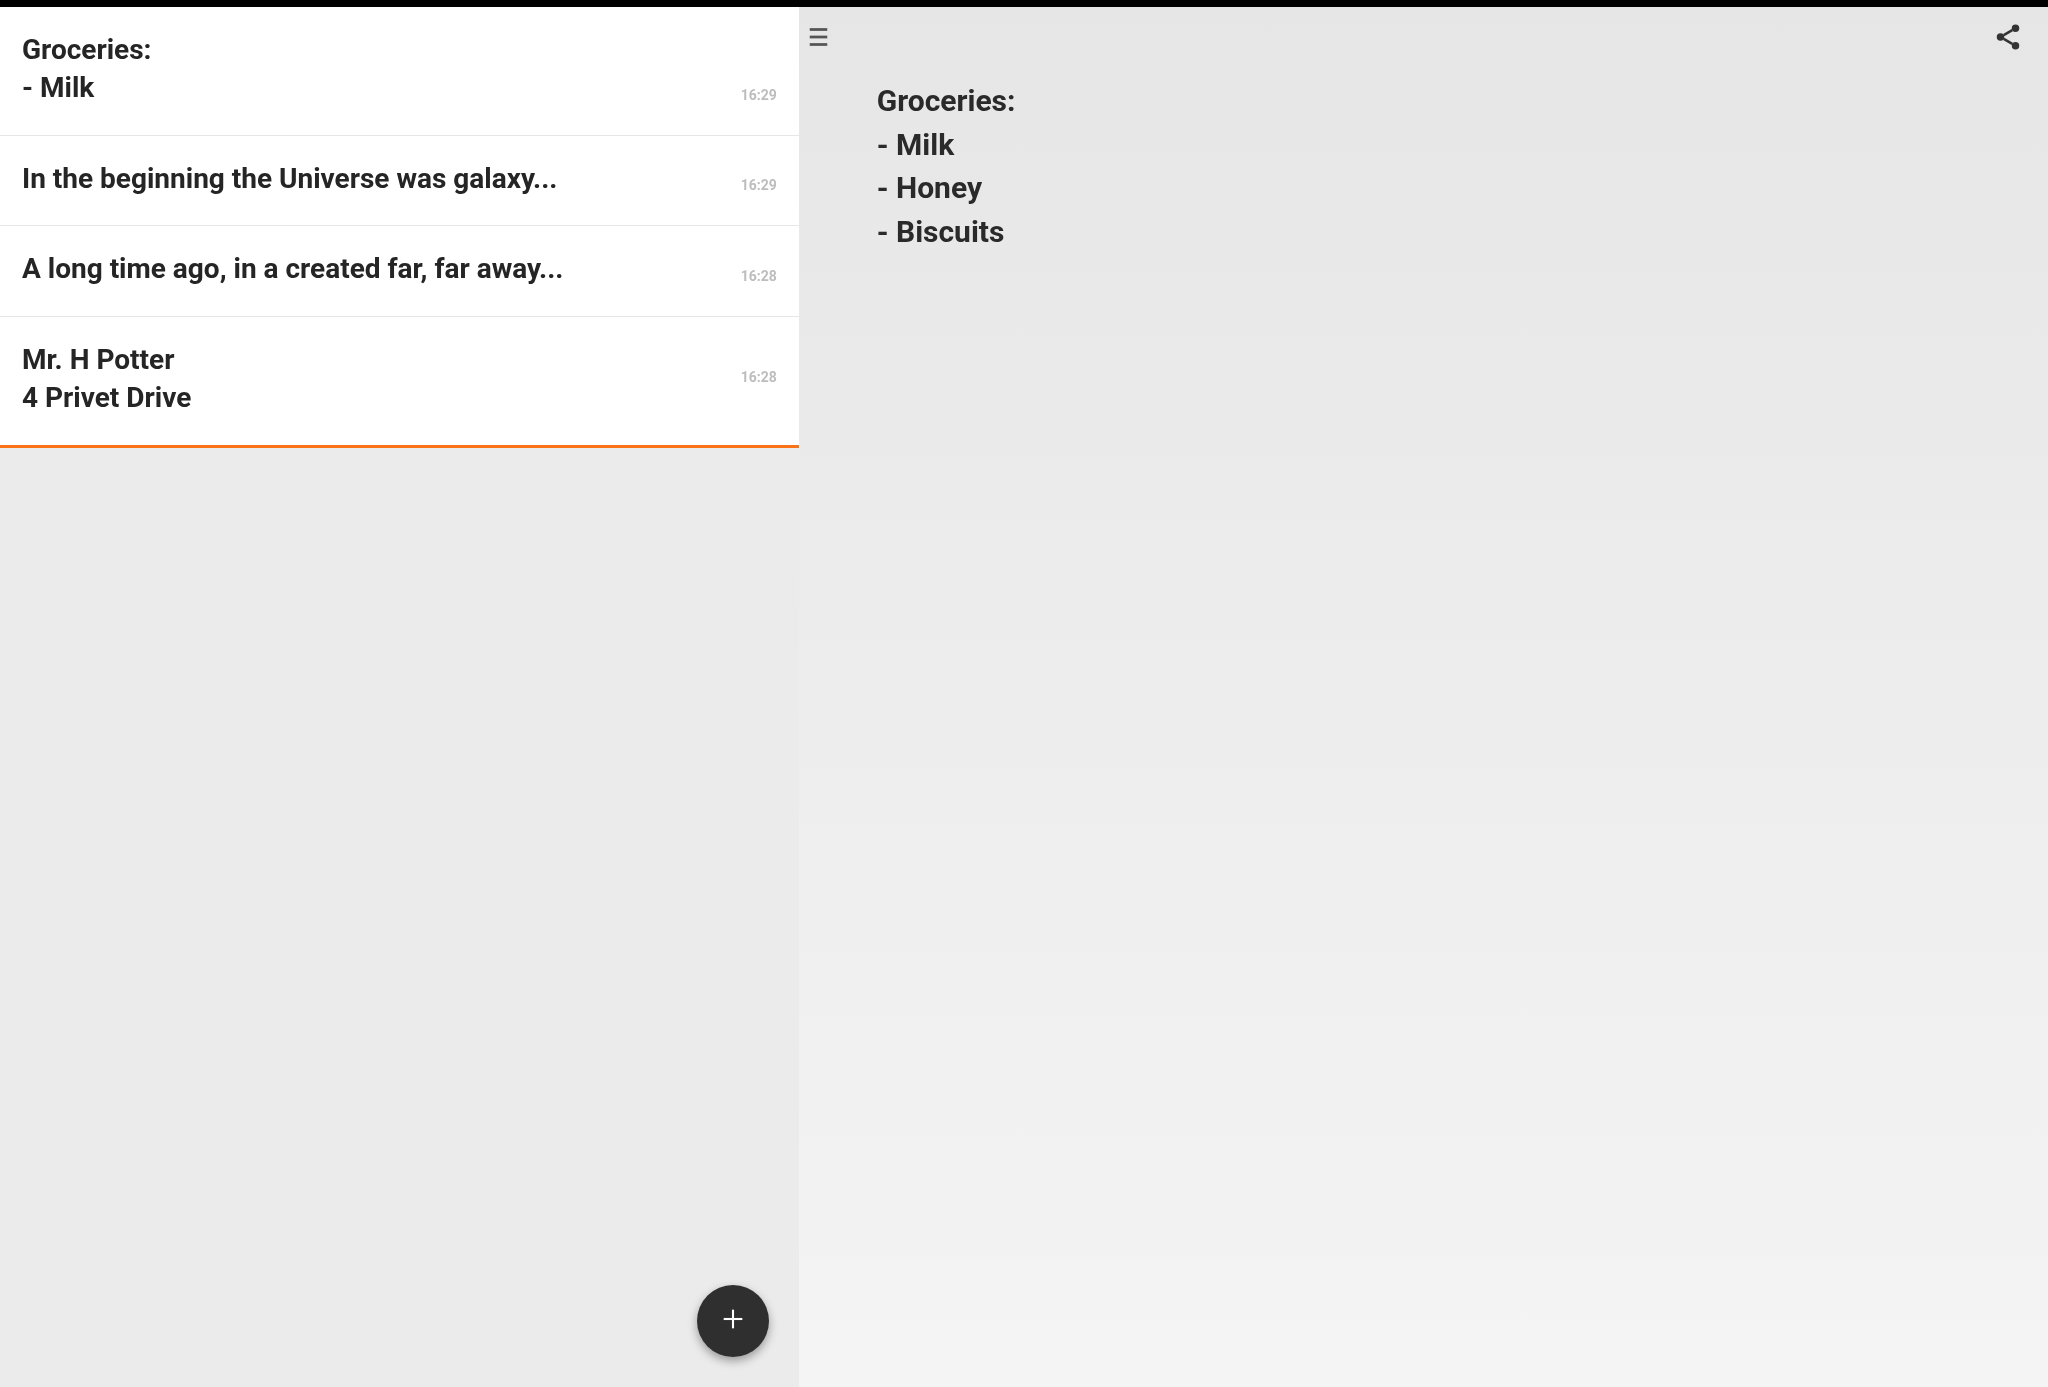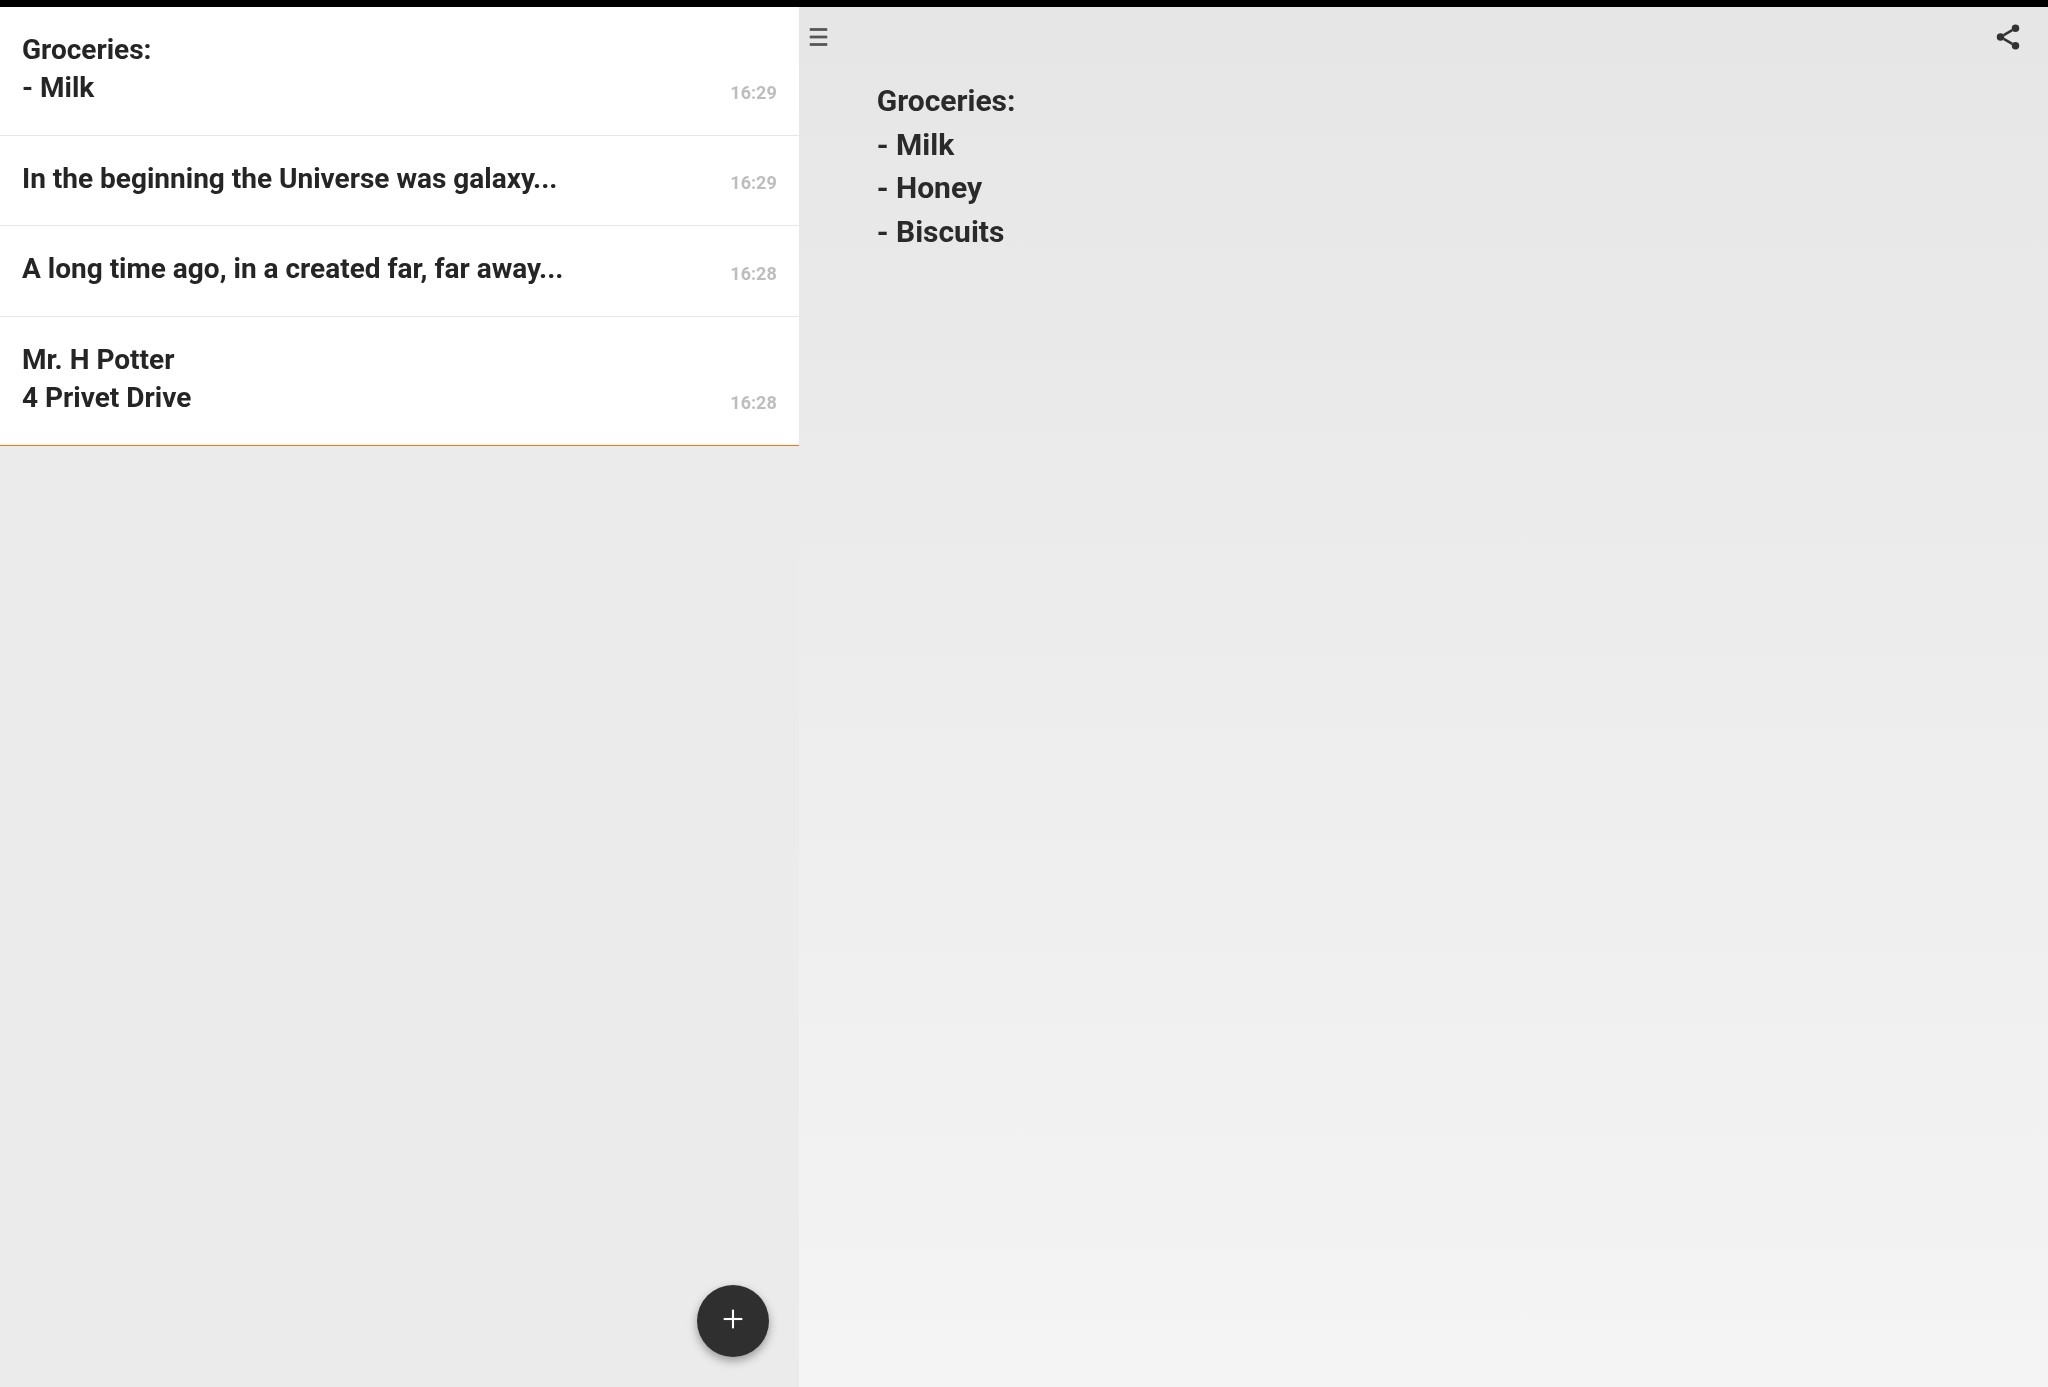--- a/index.html
+++ b/index.html
@@ -30,30 +30,30 @@
       background: #fff;
     }
     .note-item {
       display: flex;
       align-items: flex-end;
       justify-content: space-between;
       padding: 24px 22px 28px 22px;
       border-bottom: 1px solid #e6e6e6;
       cursor: pointer;
     }
-    .note-item:last-child { border-bottom: 1px solid #f97316; }
+    .note-item:last-child { border-bottom: 3px solid #f97316; align-items: center; }
     .note-preview {
       font-size: 28px;
       line-height: 1.35;
       color: #252525;
       white-space: pre-wrap;
       padding-right: 12px;
     }
     .note-time {
-      font-size: 18px;
+      font-size: 14px;
       color: #bdbdbd;
       white-space: nowrap;
       padding-bottom: 4px;
     }
     .fab {
       position: absolute;
       bottom: 30px;
       right: 30px;
       width: 72px;
       height: 72px;

